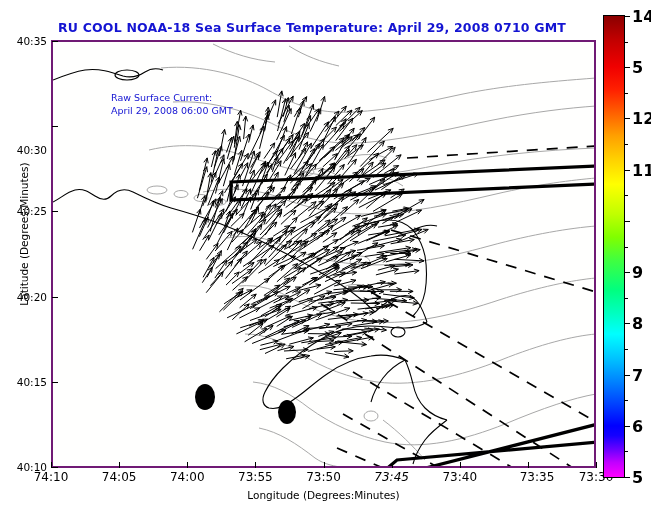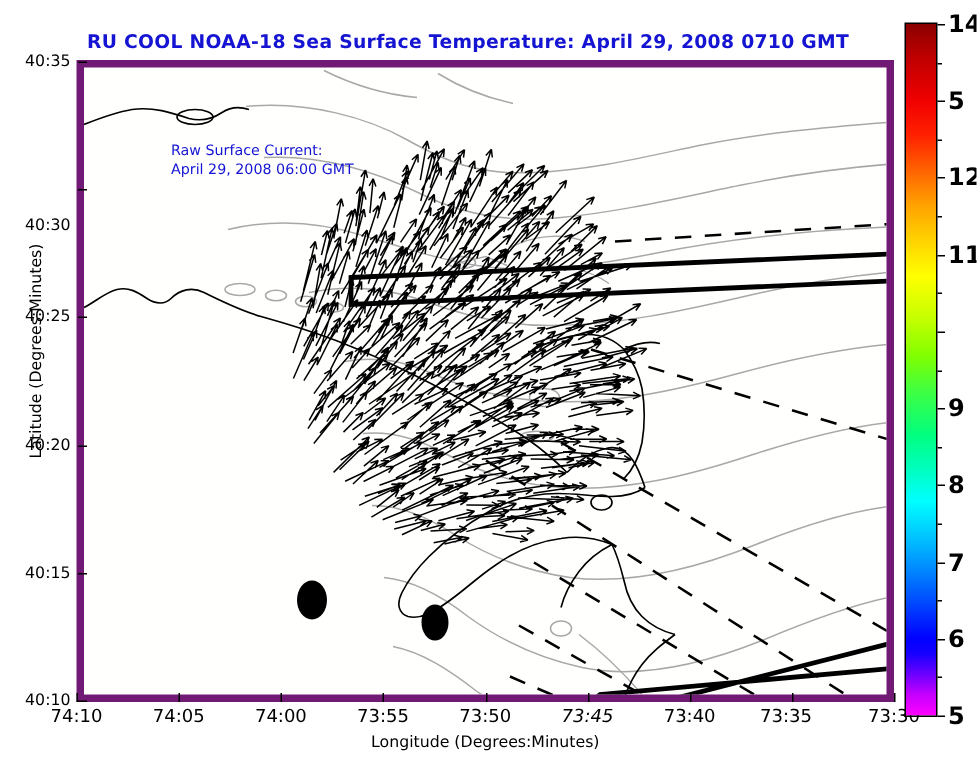--- a/index.html
+++ b/index.html
@@ -7,21 +7,21 @@
        font-family:"DejaVu Sans","Liberation Sans",sans-serif;}
   #root{position:relative;width:651px;height:519px;background:#ffffff;}
 
   
   #title{position:absolute;left:0;top:20px;width:600px;text-align:center;
          font-size:12.5px;font-weight:bold;color:#1414d2;letter-spacing:.2px;
          white-space:nowrap;margin-left:12px;}
 
   
   #plot{position:absolute;left:51px;top:40px;width:545px;height:428px;
-        border:5px solid #701a75;box-sizing:border-box;background:#fffffe;
+        border:2px solid #701a75;box-sizing:border-box;background:#fffffe;
         overflow:hidden;}
   #mapsvg{position:absolute;left:0;top:0;width:543px;height:426px;}
 
   
   #annot{position:absolute;left:58px;top:49px;color:#1414d2;font-size:9.5px;
          line-height:13px;white-space:nowrap;}
 
   
   .xtick{position:absolute;top:470px;font-size:12px;color:#000;
          transform:translateX(-50%);white-space:nowrap;}
@@ -153,21 +153,21 @@
       <div class="xtick" style="left: 187.25px;">74:00</div>
       <div style="position: absolute; top: 462px; width: 1px; height: 6px; background: rgb(0, 0, 0); left: 187.25px;"></div>
       <div class="xtick" style="left: 255.375px;">73:55</div>
       <div style="position: absolute; top: 462px; width: 1px; height: 6px; background: rgb(0, 0, 0); left: 255.375px;"></div>
       <div class="xtick" style="left: 323.5px;">73:50</div>
       <div style="position: absolute; top: 462px; width: 1px; height: 6px; background: rgb(0, 0, 0); left: 323.5px;"></div>
       <div class="xtick" style="left: 391.625px; font-style: italic;">73:45</div>
       <div style="position: absolute; top: 462px; width: 1px; height: 6px; background: rgb(0, 0, 0); left: 391.625px;"></div>
       <div class="xtick" style="left: 459.75px;">73:40</div>
       <div style="position: absolute; top: 462px; width: 1px; height: 6px; background: rgb(0, 0, 0); left: 459.75px;"></div>
-      <div class="xtick" style="left: 524px;">73:35</div>
+      <div class="xtick" style="left: 537px;">73:35</div>
       <div style="position: absolute; top: 462px; width: 1px; height: 6px; background: rgb(0, 0, 0); left: 527.875px;"></div>
       <div class="xtick" style="left: 596px;">73:30</div>
       <div style="position: absolute; top: 462px; width: 1px; height: 6px; background: rgb(0, 0, 0); left: 596px;"></div>
     </div>
   <div id="yticks">
       <div class="ytick" style="top: 41px;">40:35</div>
       <div style="position: absolute; left: 52px; width: 6px; height: 1px; background: rgb(0, 0, 0); top: 41px;"></div>
       <div class="ytick" style="top: 126.2px; margin-top: 24px;">40:30</div>
       <div style="position: absolute; left: 52px; width: 6px; height: 1px; background: rgb(0, 0, 0); top: 126.2px;"></div>
       <div class="ytick" style="top: 211.4px;">40:25</div>

